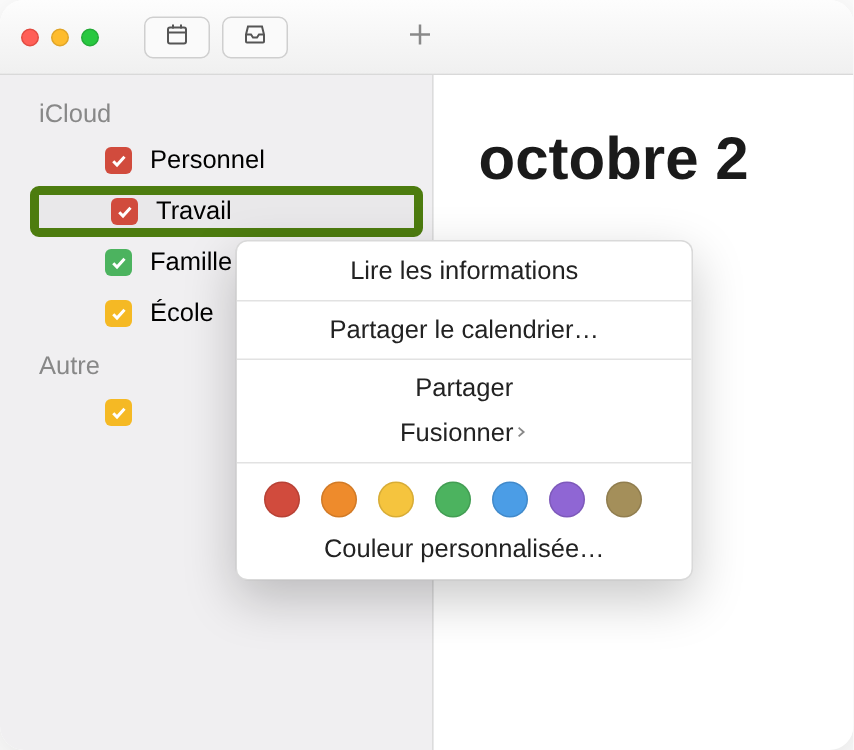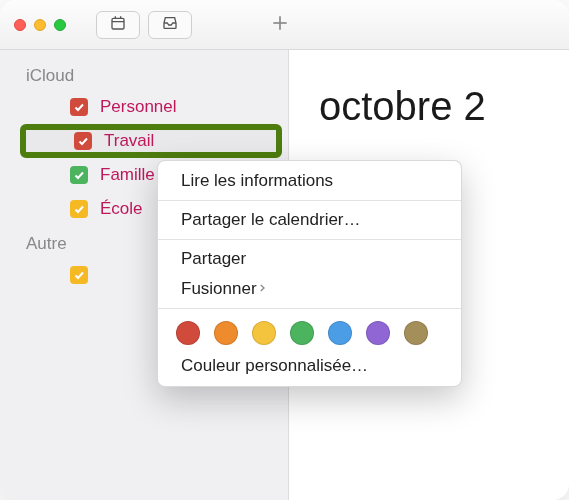--- a/index.html
+++ b/index.html
@@ -79,49 +79,49 @@
     border: 6px solid #4d7c0f;
     background: #e9e8ea;
   }
   .chk {
     width: 18px; height: 18px;
     border-radius: 4px;
     display: flex; align-items: center; justify-content: center;
     flex-shrink: 0;
   }
   .chk svg { width: 12px; height: 12px; }
-  .cal-label { color: #be185d; white-space: nowrap; overflow: hidden; }
+  .cal-label { color: #000000; white-space: nowrap; overflow: hidden; }
   .main {
     flex: 1;
     padding: 34px 0 0 30px;
   }
   .month {
     font-size: 40px;
-    font-weight: 400;
+    font-weight: 700;
     color: #1a1a1a;
     white-space: nowrap;
   }
   .context-menu {
     position: absolute;
     left: 157px;
     top: 160px;
     width: 305px;
     background: #fff;
     border: 1px solid rgba(0,0,0,0.15);
     border-radius: 8px;
     box-shadow: 0 12px 34px rgba(0,0,0,0.22);
     padding: 5px 0;
     font-size: 17px;
   }
   .menu-item {
-    padding: 4px 23px;
+    padding: 4px 8px;
     color: #222;
     display: flex;
     align-items: center;
-    justify-content: flex-start;
+    justify-content: center;
     height: 30px;
   }
   .sep {
     height: 1px;
     background: #e2e2e2;
     margin: 4px 0;
   }
   .color-row {
     display: flex;
     gap: 14px;

